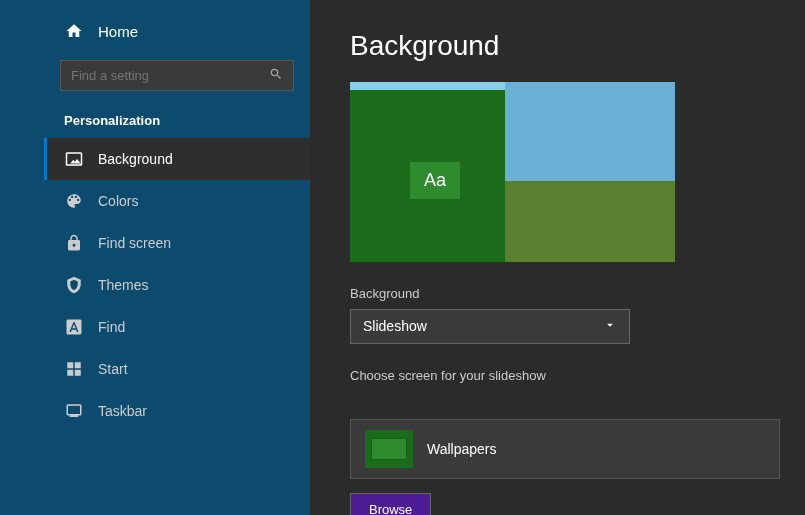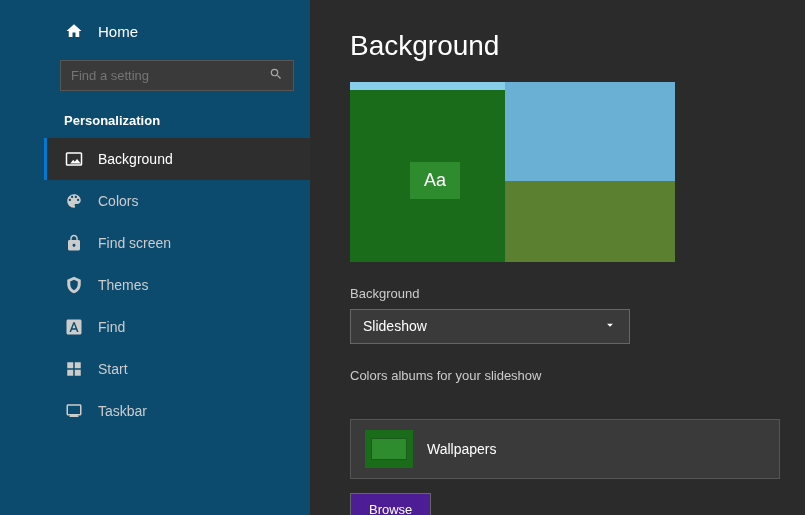--- a/index.html
+++ b/index.html
@@ -335,21 +335,21 @@
       <span>Slideshow</span>
       <span>
         <svg width="14" height="14" viewBox="0 0 24 24">
           <path d="M7 10l5 5 5-5z"></path>
         </svg>
       </span>
     </div>
   </div>
 
   
-  <div class="choose-label">Colors albums for your slideshow</div>
+  <div class="choose-label">Choose screen for your slideshow</div>
 
   <div class="album-item">
     <div class="album-thumb">
       <div class="album-thumb-inner"></div>
     </div>
     <span class="album-name">Wallpapers</span>
   </div>
 
   <button class="browse-btn">Browse</button>
 

